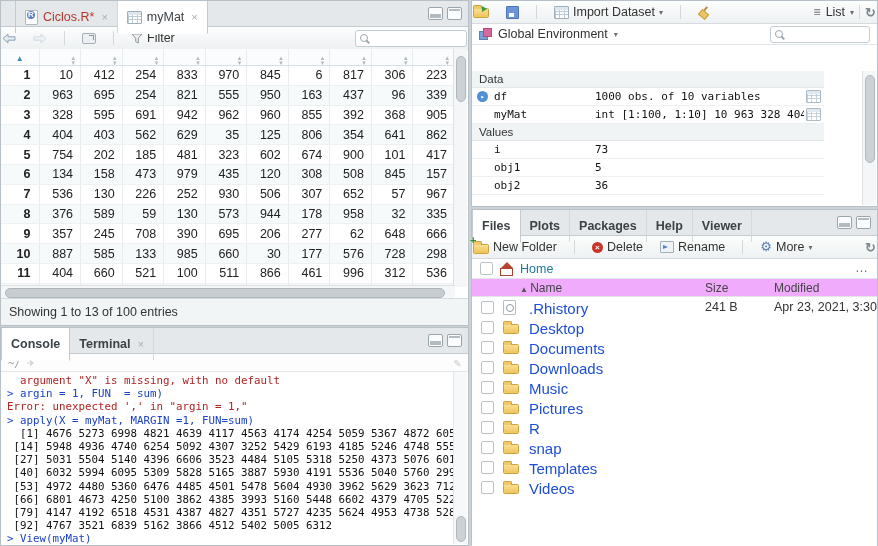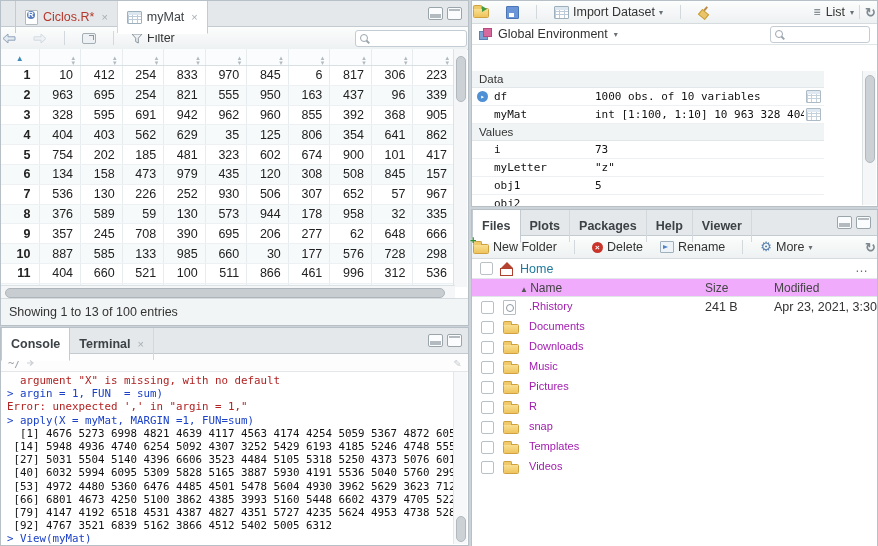--- a/index.html
+++ b/index.html
@@ -130,21 +130,21 @@
   .crumb .home-label{color:#1f7a9c}
   .crumb .dots{position:absolute;right:8px;top:1px}
   .files-header{height:17px;border-bottom:1px solid #e0e5e8;position:relative;font-size:12px;color:#444;background:#f0abfc}
   .files-header .nh{position:absolute;left:48px;top:2px}
   .files-header .sh{position:absolute;left:233px;top:2px}
   .files-header .mh{position:absolute;left:302px;top:2px}
   .files-header .tri{font-size:8px;color:#555}
   .file-row{height:20px;position:relative}
   .file-row .checkbox{position:absolute;left:9px;top:4px}
   .file-row .ficon{position:absolute;left:31px;top:3px}
-  .file-row .fname{position:absolute;left:57px;top:3px;font-size:11px;color:#a21caf}
+  .file-row .fname{position:absolute;left:57px;top:3px;font-size:15px;color:#1d4ed8}
   .file-row .fsize{position:absolute;left:233px;top:3px;font-size:12.5px;color:#333}
   .file-row .fmod{position:absolute;left:302px;top:3px;font-size:12.5px;color:#333}
 </style>
 </head>
 <body>
 
 <div class="pane" id="source-pane">
   <div class="tabbar">
     <div class="tab file-tab first">
       <span class="rfile-icon"></span>
@@ -475,29 +475,26 @@
         <span class="env-name">myMat</span>
         <span class="env-value">int [1:100, 1:10] 10 963 328 404 754 134…</span>
         <span class="grid-icon env-gicon"></span>
       </div>
       <div class="env-section">Values</div>
       <div class="env-row">
         <span class="env-name">i</span>
         <span class="env-value">73</span>
       </div>
       <div class="env-row">
-        <span class="env-name">myLetter</span>
-        <span class="env-value">"z"</span>
-      </div>
-      <div class="env-row">
         <span class="env-name">obj1</span>
         <span class="env-value">5</span>
       </div>
       <div class="env-row">
         <span class="env-name">obj2</span>
+        <span class="env-value">36</span>
       </div>
     </div>
   <div class="escroll">
       <div class="ethumb"></div>
     </div>
 </div>
 
 <div class="pane" id="files-pane">
   <div class="tabbar">
     <div class="tab active first" style="margin-left:0">
@@ -557,20 +554,27 @@
       <div class="file-row">
         <span class="checkbox"></span>
         <span class="ficon histfile-icon"></span>
         <span class="fname">.Rhistory</span>
         <span class="fsize">241 B</span>
         <span class="fmod">Apr 23, 2021, 3:30</span>
       </div>
       <div class="file-row">
         <span class="checkbox"></span>
         <span class="ficon folder-icon"></span>
+        <span class="fname">Desktop</span>
+        <span class="fsize"></span>
+        <span class="fmod"></span>
+      </div>
+      <div class="file-row">
+        <span class="checkbox"></span>
+        <span class="ficon folder-icon"></span>
         <span class="fname">Documents</span>
         <span class="fsize"></span>
         <span class="fmod"></span>
       </div>
       <div class="file-row">
         <span class="checkbox"></span>
         <span class="ficon folder-icon"></span>
         <span class="fname">Downloads</span>
         <span class="fsize"></span>
         <span class="fmod"></span>

